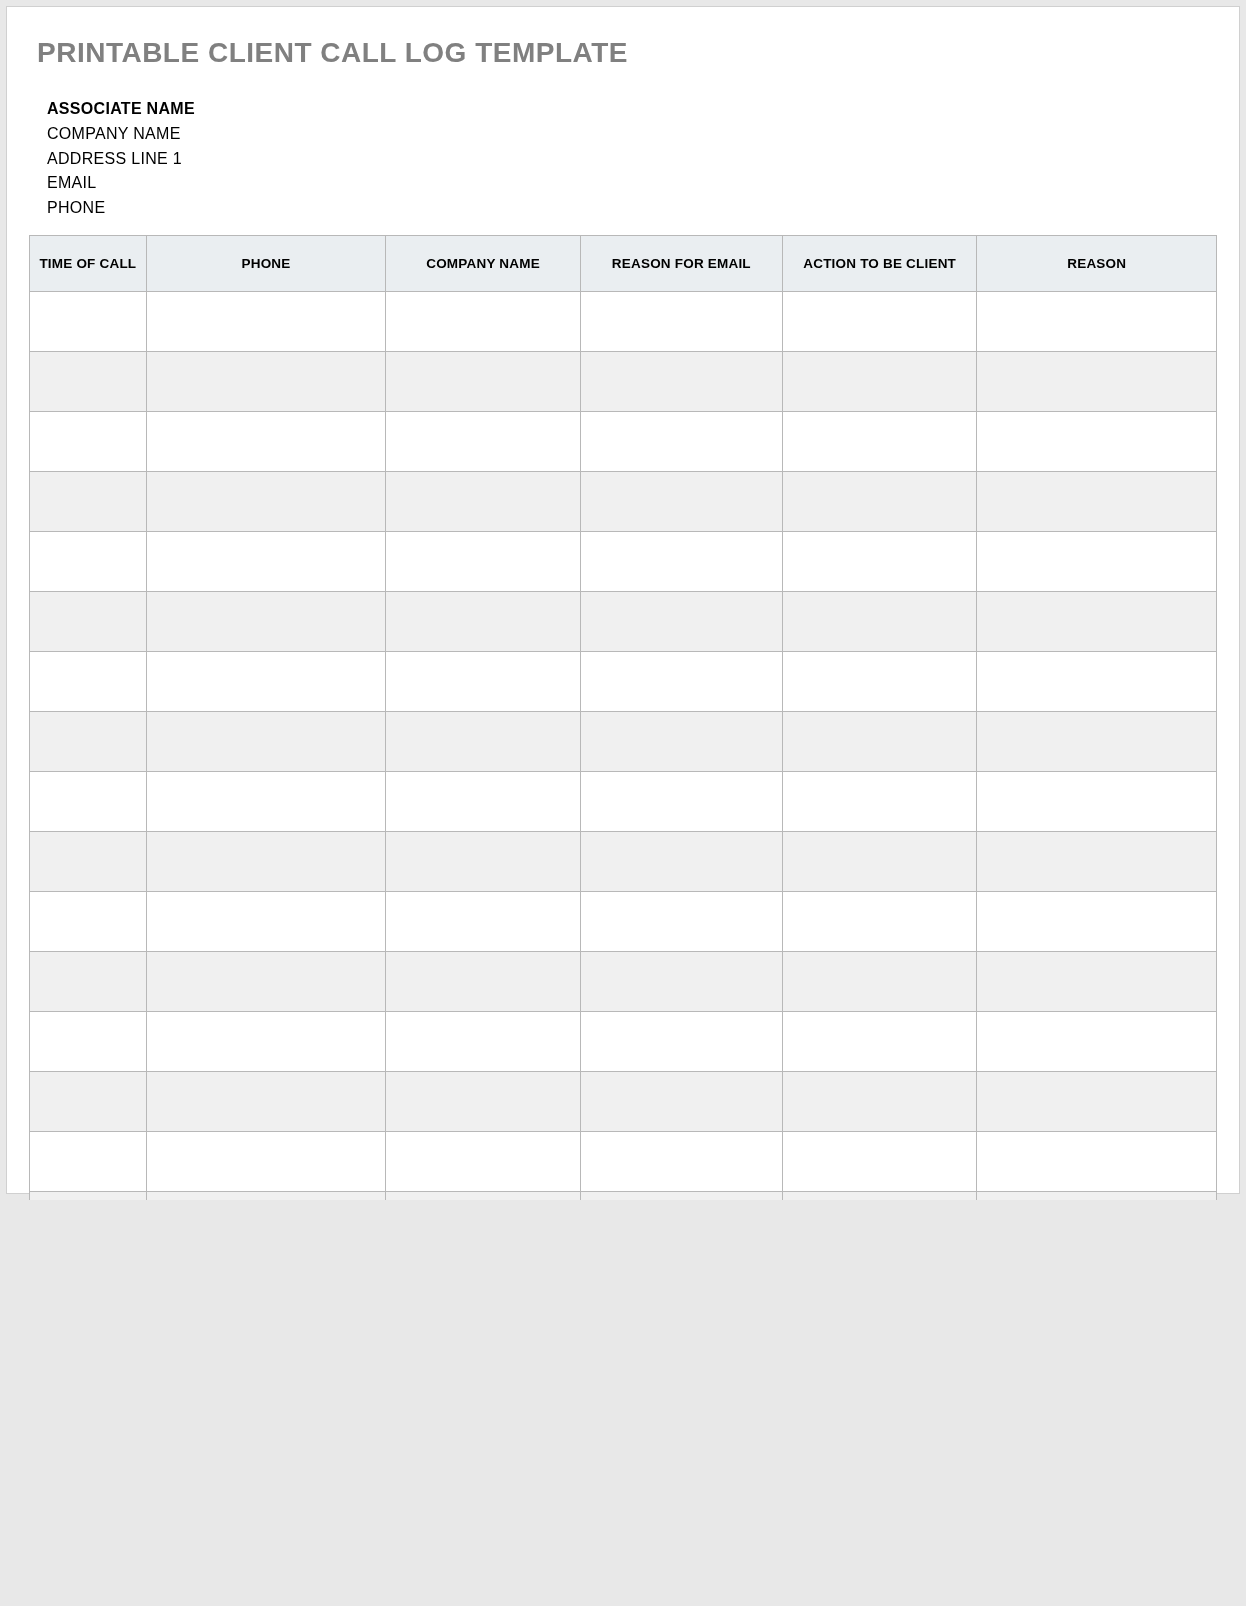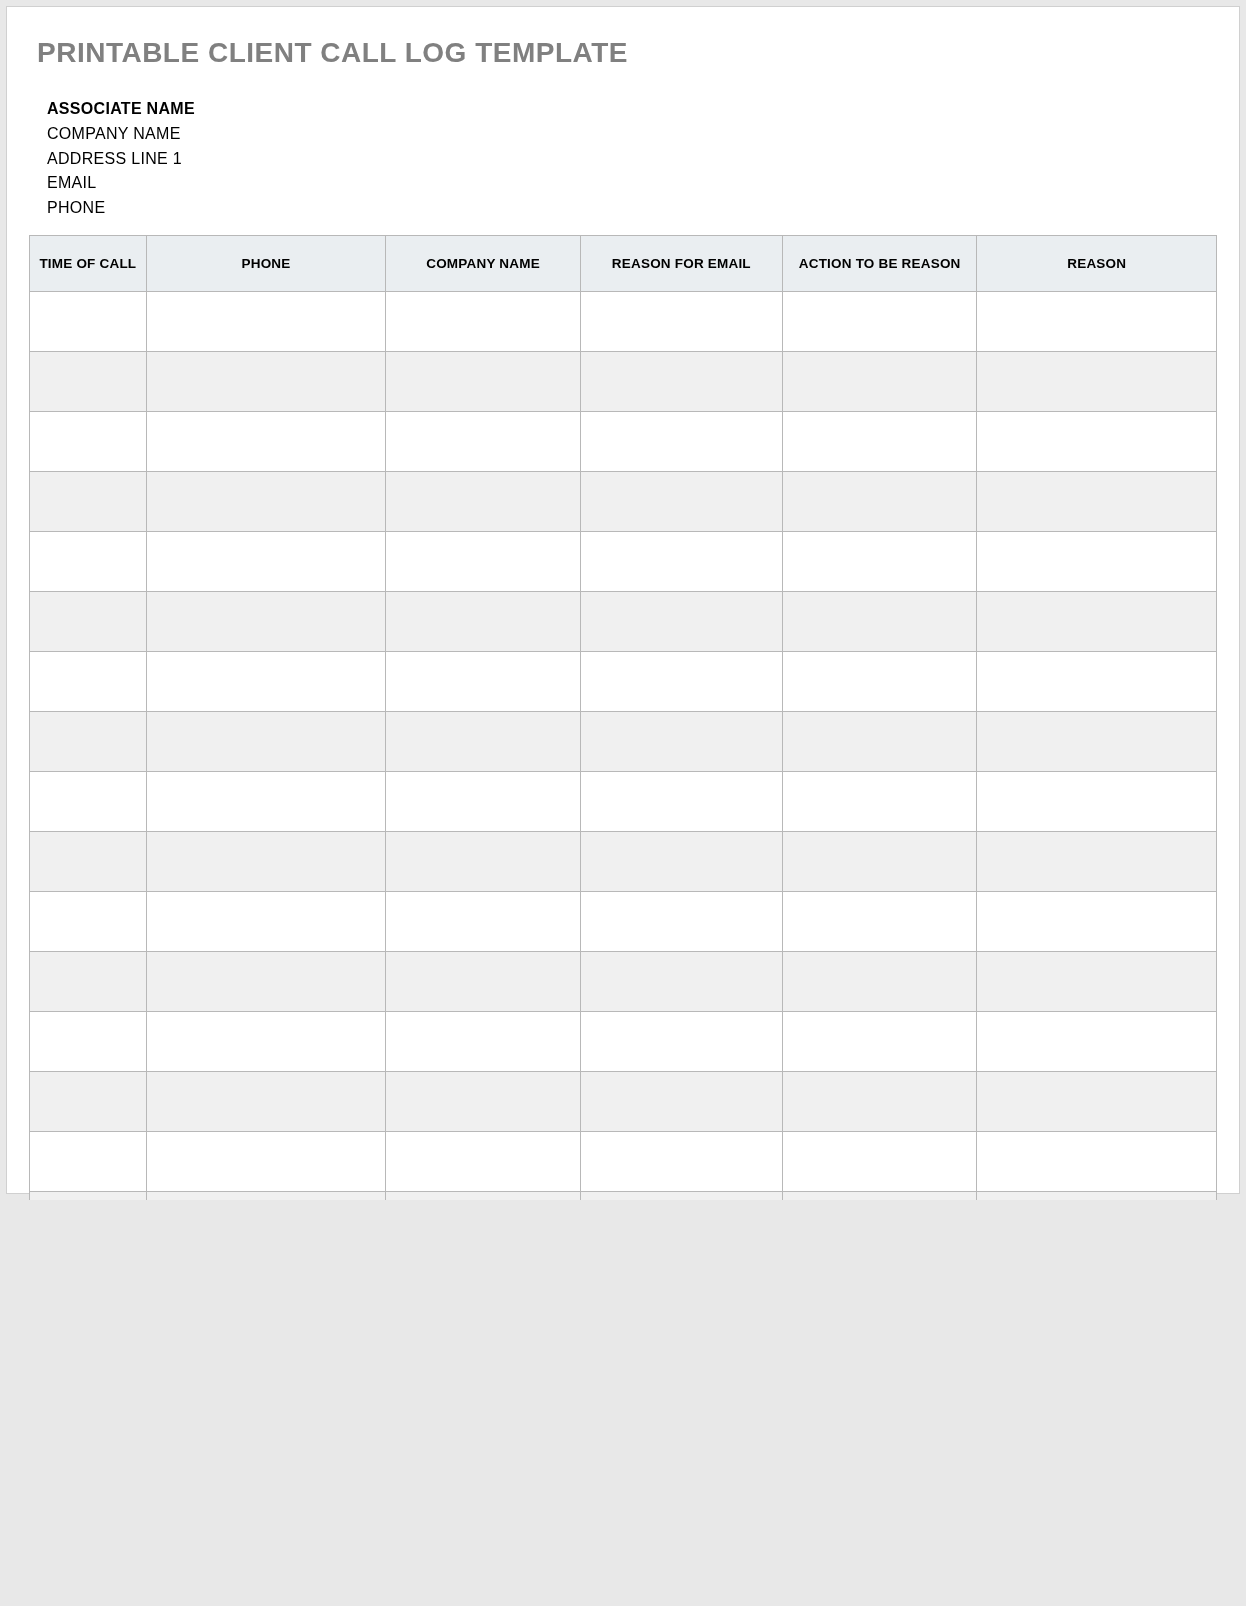--- a/index.html
+++ b/index.html
@@ -91,21 +91,21 @@
       <col class="col-reason">
         <col class="col-action">
         <col class="col-notes">
     </colgroup>
     <thead>
       <tr>
         <th>TIME OF CALL</th>
         <th>PHONE</th>
         <th>COMPANY NAME</th>
         <th>REASON FOR EMAIL</th>
-        <th>ACTION TO BE REASON</th>
+        <th>ACTION TO BE CLIENT</th>
         <th>REASON</th>
       </tr>
     </thead>
     <tbody id="log-body">
     <tr>
           <td></td>
           <td></td>
           <td></td>
           <td></td>
           <td></td>

